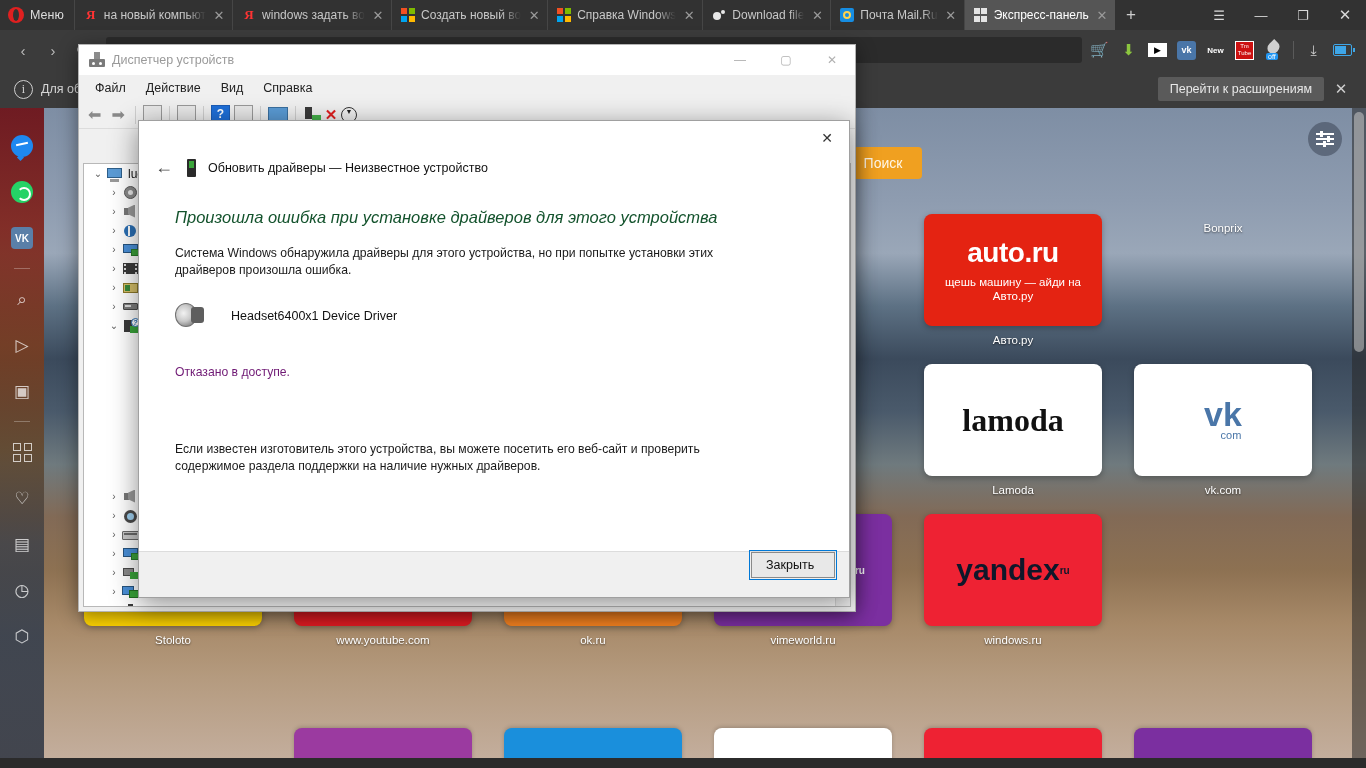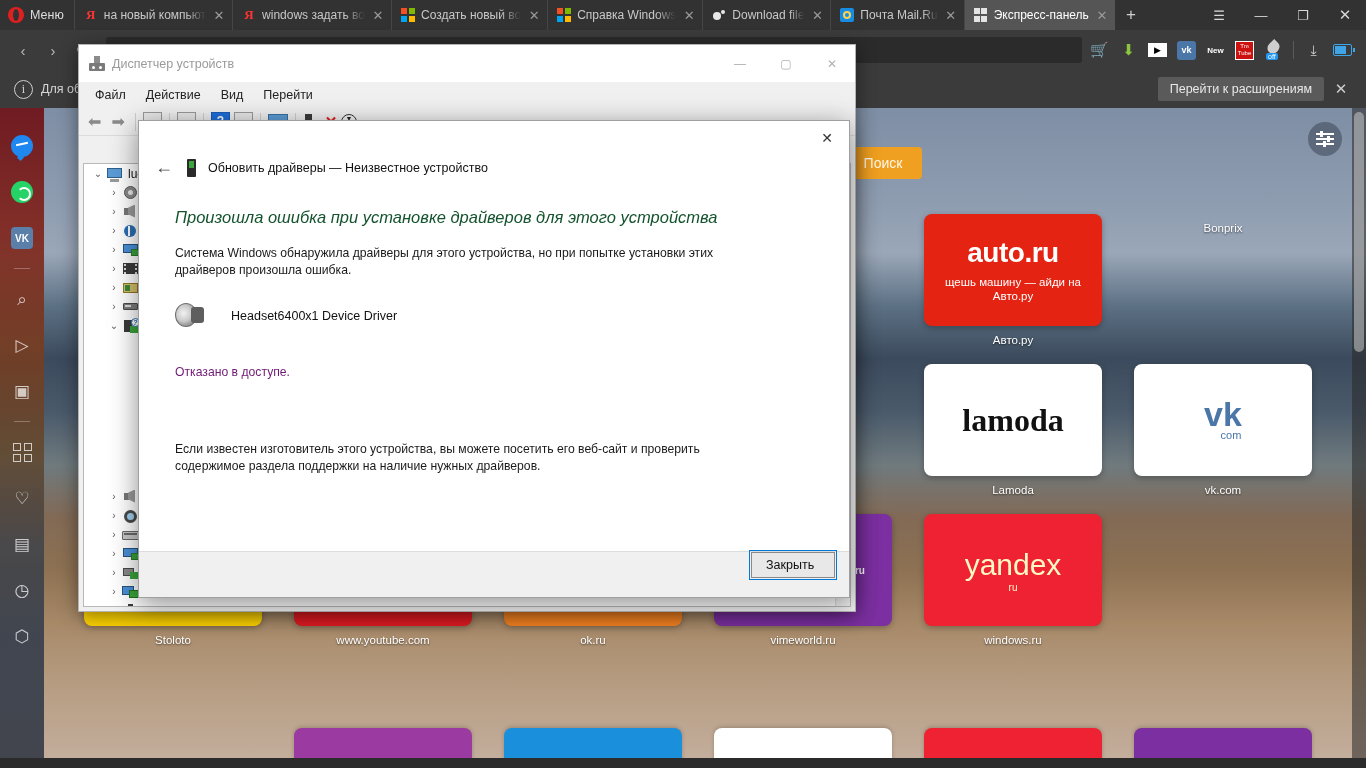--- a/index.html
+++ b/index.html
@@ -162,40 +162,40 @@
   .t-lamoda { background:#fff; color:#111; font-family:"Liberation Serif",serif; font-size:32px; font-weight:bold; }
   .t-vk { background:#fff; flex-direction:column; }
   .t-vk .v { color:#4a76a8; font-size:34px; font-weight:bold; line-height:30px; }
   .t-vk .c { color:#4a76a8; font-size:11px; margin-left:16px; }
   .t-stoloto { background:#ffd400; flex-direction:column; color:#111; }
   .t-stoloto .s1 { font-size:20px; font-weight:bold; line-height:20px; }
   .t-stoloto .s2 { font-size:11px; margin-top:5px; }
   .t-youtube { background:#e01b22; color:#fff; font-size:33px; }
   .t-ok { background:#f58220; color:#fff; font-size:34px; font-weight:bold; }
   .t-vimeworld { background:#7b2fa0; color:#fff; font-size:23px; font-weight:bold; }
-  .t-yandex { background:#ee2233; color:#fef9c3; font-size:30px; font-weight:normal;flex-direction:column; }
+  .t-yandex { background:#ee2233; color:#0f172a; font-size:30px; font-weight:bold; }
   .sup { font-size:10px; vertical-align:super; }
 
   .dial-grid2 {
     position:absolute; left:0; right:0; top:620px;
     display:grid; grid-template-columns:repeat(6, 1fr); gap: 18px 32px; padding: 0 40px;
   }
   .tile-partial { width:100%; height:40px; border-radius:8px 8px 0 0; box-shadow:0 -1px 4px rgba(0,0,0,0.2); }
 
   
   .page-scroll { position:absolute; right:0; top:0; width:14px; height:660px; background:rgba(40,40,40,0.55); }
   .page-scroll .thumb { position:absolute; left:2px; top:4px; width:10px; height:240px; background:rgba(200,200,200,0.55); border-radius:5px; }
   .page-bottombar { position:absolute; left:0; bottom:0; width:1366px; height:10px; background:#2b2b2b; }
 
   
   .dm-window {
     position:absolute; left:78px; top:44px; width:778px; height:568px;
     background:#f0f0f0; border:1px solid #b4b4b4; box-shadow:0 4px 18px rgba(0,0,0,0.45);
   }
-  .dm-title { height:37px; display:flex; align-items:center; padding-left:10px; background:#ffffff; }
+  .dm-title { height:30px; display:flex; align-items:center; padding-left:10px; background:#ffffff; }
   .dm-ticon { width:16px;height:16px;margin-right:7px;position:relative; }
   .dm-ticon .base { position:absolute;left:0;bottom:1px;width:16px;height:8px;background:#7a7a7a;border-radius:1px; }
   .dm-ticon .plug { position:absolute;left:5px;top:0;width:6px;height:7px;background:#8c8c8c; }
   .dm-ticon .d1 { position:absolute;left:3px;bottom:3px;width:3px;height:3px;background:#fff;border-radius:50%; }
   .dm-ticon .d2 { position:absolute;right:3px;bottom:3px;width:3px;height:3px;background:#fff;border-radius:50%; }
   .dm-ttext { font-size:12.5px; color:#9a9a9a; flex:1; }
   .dm-wc { width:46px; height:30px; display:flex;align-items:center;justify-content:center; color:#b0b0b0; font-size:12px; }
   .dm-menu { height:26px; display:flex; align-items:center; gap:0; padding-left:6px; background:#f0f0f0; }
   .dm-menu span { font-size:12.5px; color:#222; padding:3px 10px; }
   .dm-toolbar { height:28px; display:flex; align-items:center; gap:4px; padding-left:6px; background:#f0f0f0; border-bottom:1px solid #dcdcdc; }
@@ -553,21 +553,21 @@
       <span class="dm-ttext">Диспетчер устройств</span>
       <span class="dm-wc">—</span>
       <span class="dm-wc">▢</span>
       <span class="dm-wc">✕</span>
     </div>
 
     <div class="dm-menu">
       <span>Файл</span>
       <span>Действие</span>
       <span>Вид</span>
-      <span>Перейти</span>
+      <span>Справка</span>
     </div>
 
     <div class="dm-toolbar">
       <span class="tb-arrow">⬅</span>
       <span class="tb-arrow">➡</span>
       <span class="tb-sep"></span>
       <span class="tb-btn"></span>
       <span class="tb-sep"></span>
       <span class="tb-btn"></span>
       <span class="tb-sep"></span>

